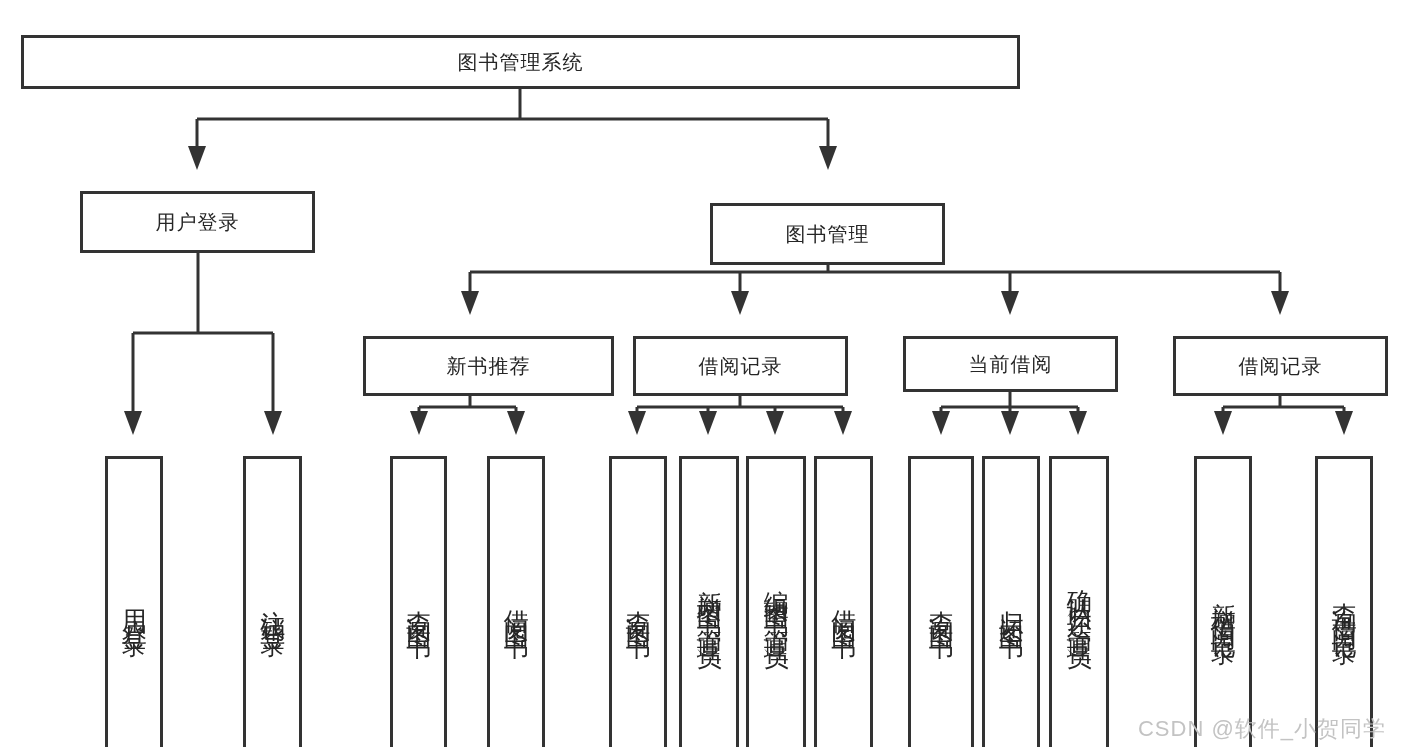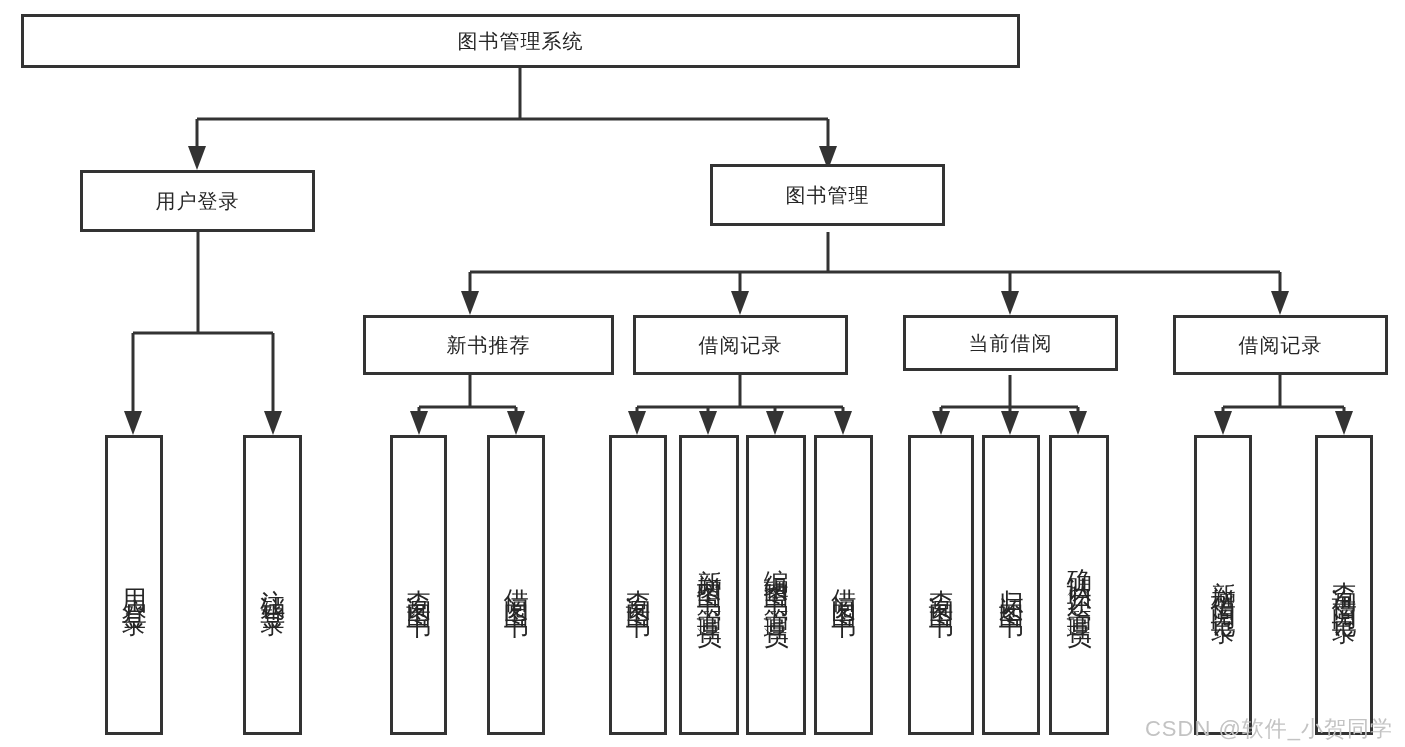--- a/index.html
+++ b/index.html
@@ -30,55 +30,56 @@
   .box {
     position: absolute;
     box-sizing: border-box;
     border: 3px solid var(--line);
     background: var(--background);
     display: flex;
     align-items: center;
     justify-content: center;
     color: var(--text);
     z-index: 1;
+    margin-top: 21px;
   }
   .h-box { font-size: 20px; letter-spacing: 1px; }
   .v-box span {
     writing-mode: vertical-rl;
     text-orientation: mixed;
     font-size: 25px;
     line-height: 1.1;
     letter-spacing: 8px;
     white-space: nowrap;
   }
   
   .root-box   { left: 21px;   top: 14px;  width: 999px; height: 54px; }
   .n-user     { left: 80px;   top: 170px; width: 235px; height: 62px; }
-  .n-bookmgmt { left: 710px;  top: 164px; width: 235px; height: 62px; }
+  .n-bookmgmt { left: 710px;  top: 182px; width: 235px; height: 62px; }
   .n-recommend{ left: 363px;  top: 315px; width: 251px; height: 60px; }
   .n-borrow   { left: 633px;  top: 315px; width: 215px; height: 60px; }
   .n-current  { left: 903px;  top: 315px; width: 215px; height: 56px; }
   .n-records  { left: 1173px; top: 315px; width: 215px; height: 60px; }
   .leaf { top: 435px; height: 300px; }
   .lf-1  { left: 105px;  width: 58px; }
   .lf-2  { left: 243px;  width: 59px; }
   .lf-3  { left: 390px;  width: 57px; }
   .lf-4  { left: 487px;  width: 58px; }
   .lf-5  { left: 609px;  width: 58px; }
   .lf-6  { left: 679px;  width: 60px; }
   .lf-7  { left: 746px;  width: 60px; }
   .lf-8  { left: 814px;  width: 59px; }
   .lf-9  { left: 908px;  width: 66px; }
   .lf-10 { left: 982px;  width: 58px; }
   .lf-11 { left: 1049px; width: 60px; }
   .lf-12 { left: 1194px; width: 58px; }
   .lf-13 { left: 1315px; width: 58px; }
   .watermark {
     position: absolute;
-    right: 12px;
+    right: 19px;
     top: 714px;
     z-index: 2;
     font-size: 22px;
     color: var(--watermark);
     letter-spacing: 1px;
     white-space: nowrap;
   }
 </style>
 </head>
 <body>

